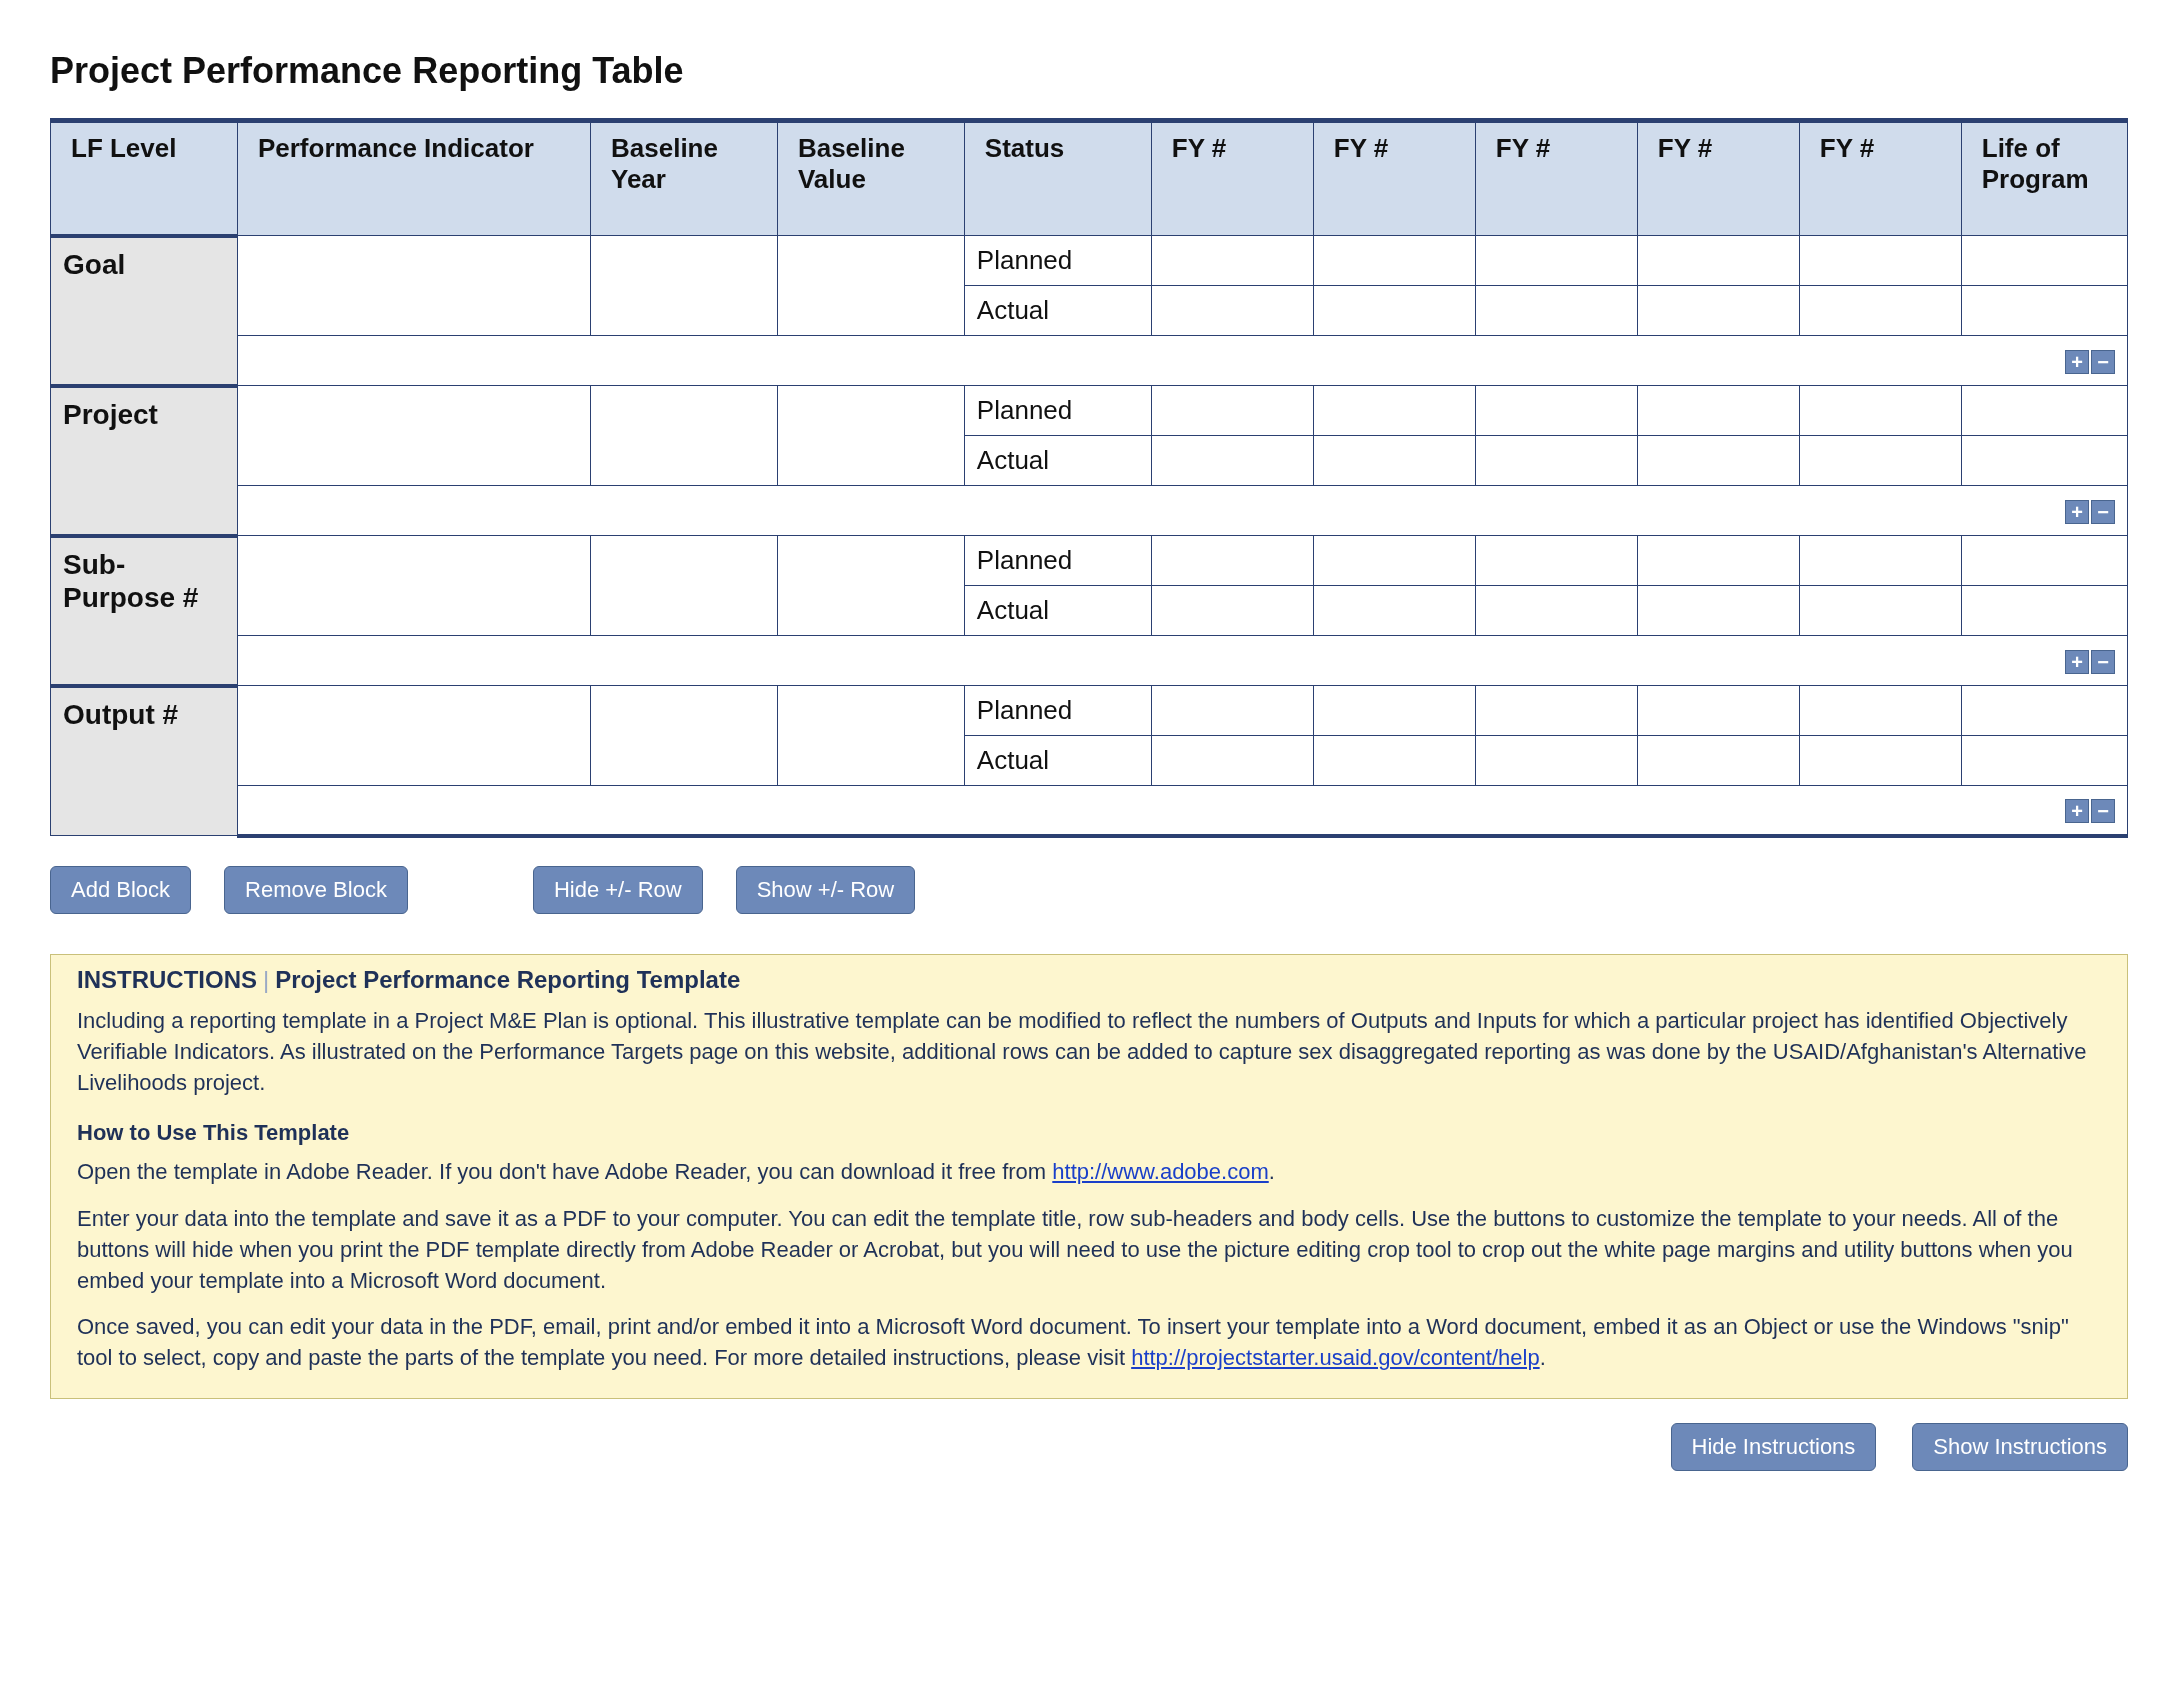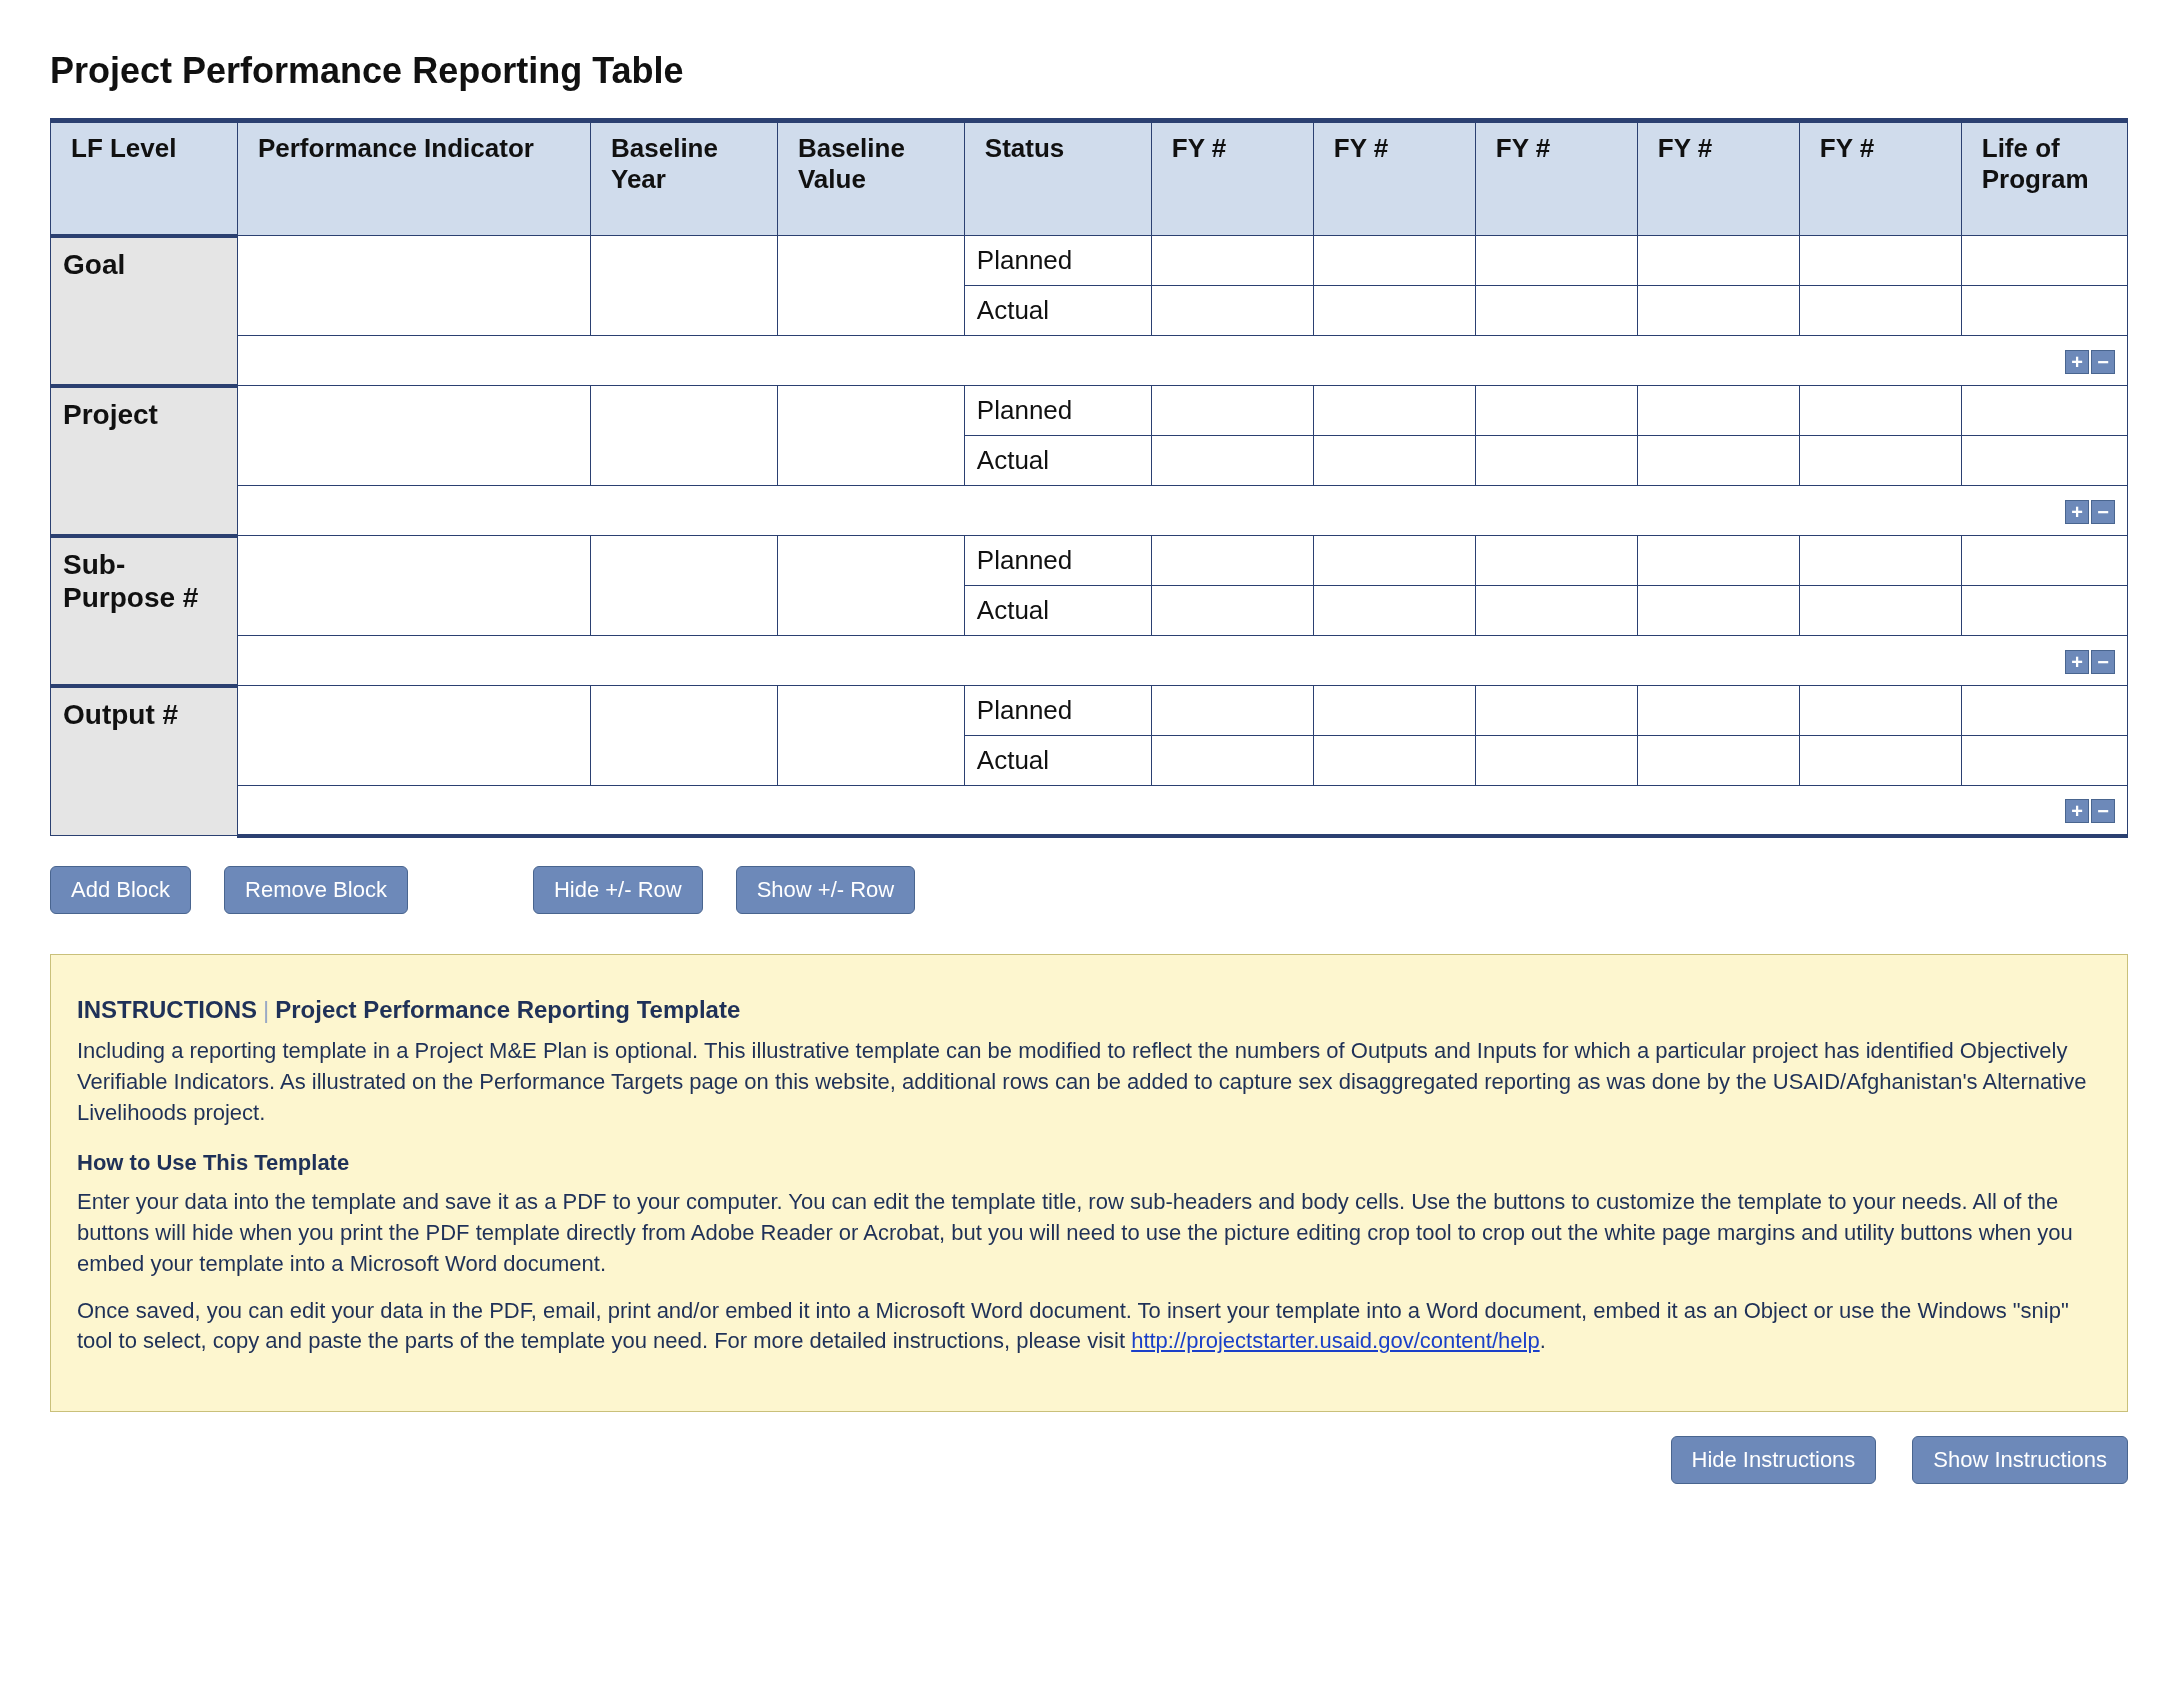--- a/index.html
+++ b/index.html
@@ -90,21 +90,21 @@
     border: 1px solid #49658f;
     border-radius: 6px;
     cursor: pointer;
     white-space: nowrap;
   }
   .gap { width: 59px; }
   .instructions {
     margin-top: 40px;
     background: #fdf6cf;
     border: 1px solid #c9c07a;
-    padding: 38px 26px;
+    padding: 8px 26px;
     font-size: 22px;
     color: #1f3158;
     line-height: 1.4;
   }
   .instructions .iheader {
     font-size: 24px;
     font-weight: bold;
     margin-bottom: 10px;
   }
   .instructions .iheader .sep {
@@ -295,20 +295,23 @@
   <div class="btn">Hide +/- Row</div>
   <div class="btn">Show +/- Row</div>
 </div>
 
 <div class="instructions">
   <div class="iheader">
     <span>INSTRUCTIONS</span><span class="sep">|</span><span>Project Performance Reporting Template</span>
   </div>
   <p>Including a reporting template in a Project M&amp;E Plan is optional. This illustrative template can be modified to reflect the numbers of Outputs and Inputs for which a particular project has identified Objectively Verifiable Indicators. As illustrated on the Performance Targets page on this website, additional rows can be added to capture sex disaggregated reporting as was done by the USAID/Afghanistan's Alternative Livelihoods project.</p>
   <div class="subhead">How to Use This Template</div>
+  <p>
+    <span>Open the template in Adobe Reader. If you don't have Adobe Reader, you can download it free from </span><a>http://www.adobe.com</a><span>.</span>
+  </p>
   <p>Enter your data into the template and save it as a PDF to your computer. You can edit the template title, row sub-headers and body cells. Use the buttons to customize the template to your needs. All of the buttons will hide when you print the PDF template directly from Adobe Reader or Acrobat, but you will need to use the picture editing crop tool to crop out the white page margins and utility buttons when you embed your template into a Microsoft Word document.</p>
   <p>
     <span>Once saved, you can edit your data in the PDF, email, print and/or embed it into a Microsoft Word document. To insert your template into a Word document, embed it as an Object or use the Windows "snip" tool to select, copy and paste the parts of the template you need. For more detailed instructions, please visit </span><a>http://projectstarter.usaid.gov/content/help</a><span>.</span>
   </p>
 </div>
 
 <div class="footer-buttons">
   <div class="btn">Hide Instructions</div>
   <div class="btn">Show Instructions</div>
 </div>

